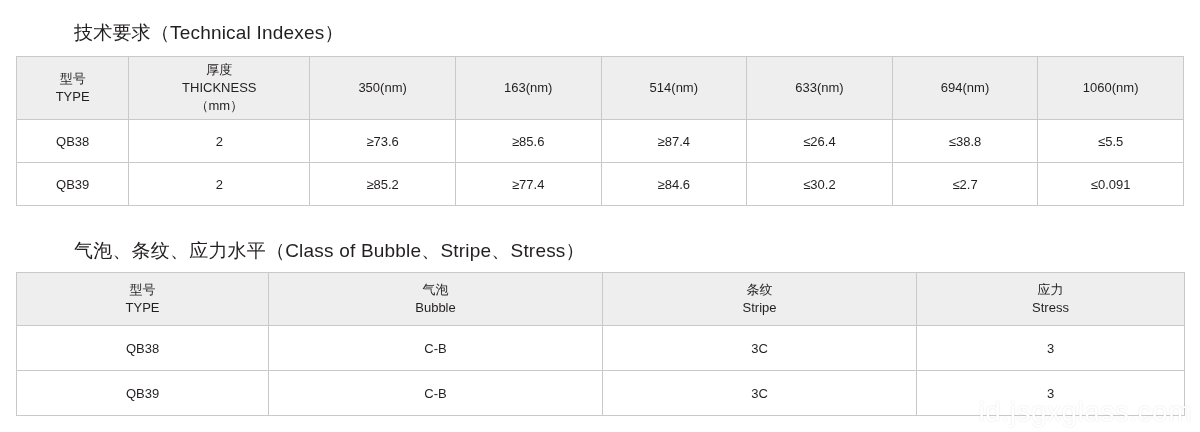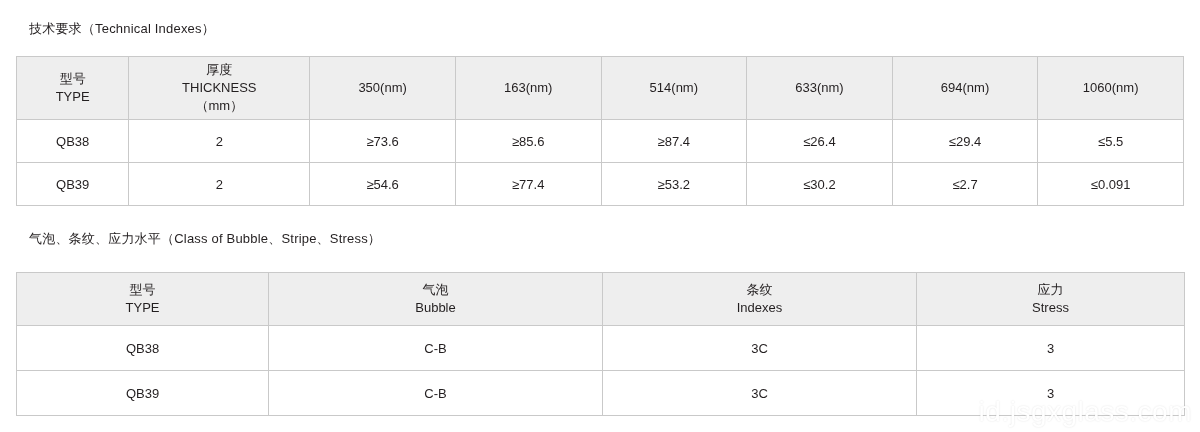--- a/index.html
+++ b/index.html
@@ -15,33 +15,34 @@
     position: relative;
     overflow: hidden;
   }
   .page {
     position: relative;
     width: 1200px;
     height: 432px;
     box-sizing: border-box;
   }
   .section-title {
-    font-size: 13px;
+    font-size: 19px;
     color: #231f20;
     padding-left: 29px;
     letter-spacing: 0.2px;
+    margin-left: 45px;
   }
   #title-tech {
     position: absolute;
     top: 20px;
     left: 0;
   }
   #title-class {
     position: absolute;
-    top: 230px;
+    top: 238px;
     left: 0;
   }
   table {
     border-collapse: collapse;
     table-layout: fixed;
     position: absolute;
   }
   table td, table th {
     border: 1px solid #c9c9c9;
     text-align: center;
@@ -144,29 +145,29 @@
       </tr>
     </thead>
     <tbody>
       <tr>
         <td>QB38</td>
         <td>2</td>
         <td>≥73.6</td>
         <td>≥85.6</td>
         <td>≥87.4</td>
         <td>≤26.4</td>
-        <td>≤29.4</td>
+        <td>≤38.8</td>
         <td>≤5.5</td>
       </tr>
       <tr>
         <td>QB39</td>
         <td>2</td>
-        <td>≥54.6</td>
+        <td>≥85.2</td>
         <td>≥77.4</td>
-        <td>≥53.2</td>
+        <td>≥84.6</td>
         <td>≤30.2</td>
         <td>≤2.7</td>
         <td>≤0.091</td>
       </tr>
     </tbody>
   </table>
 
   <div class="section-title" id="title-class">气泡、条纹、应力水平（Class of Bubble、Stripe、Stress）</div>
 
   <table id="table-class">
@@ -181,21 +182,21 @@
         <td>
           <span class="hdr-line">型号</span>
           <span class="hdr-line">TYPE</span>
         </td>
         <td>
           <span class="hdr-line">气泡</span>
           <span class="hdr-line">Bubble</span>
         </td>
         <td>
           <span class="hdr-line">条纹</span>
-          <span class="hdr-line">Indexes</span>
+          <span class="hdr-line">Stripe</span>
         </td>
         <td>
           <span class="hdr-line">应力</span>
           <span class="hdr-line">Stress</span>
         </td>
       </tr>
     </thead>
     <tbody>
       <tr>
         <td>QB38</td>

